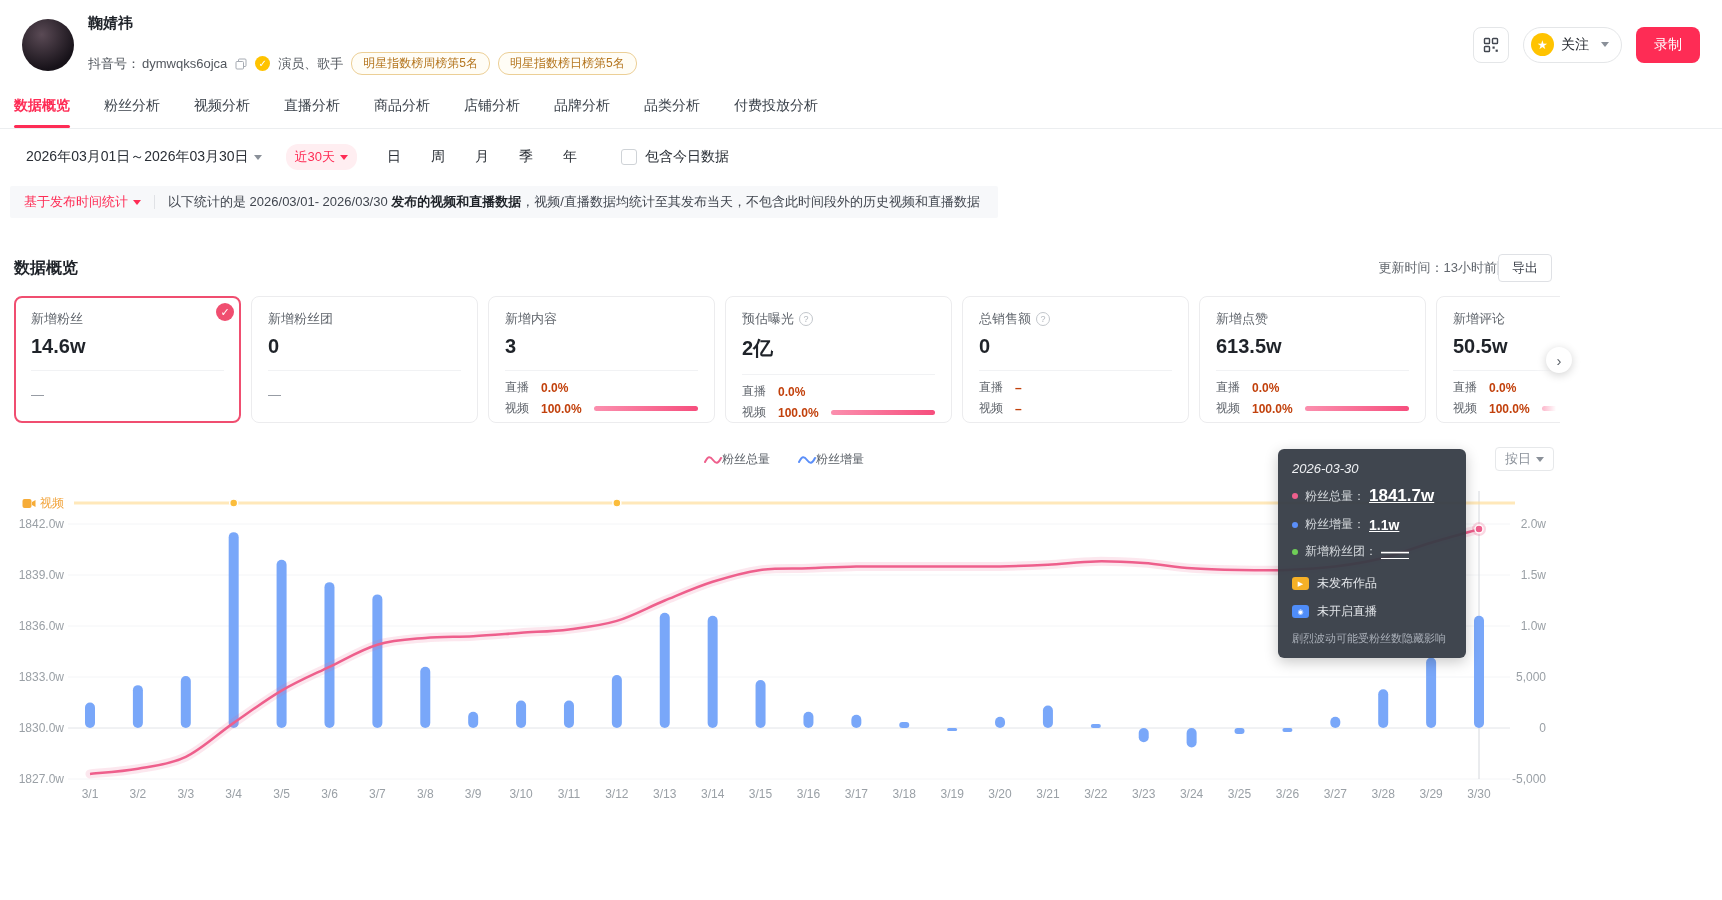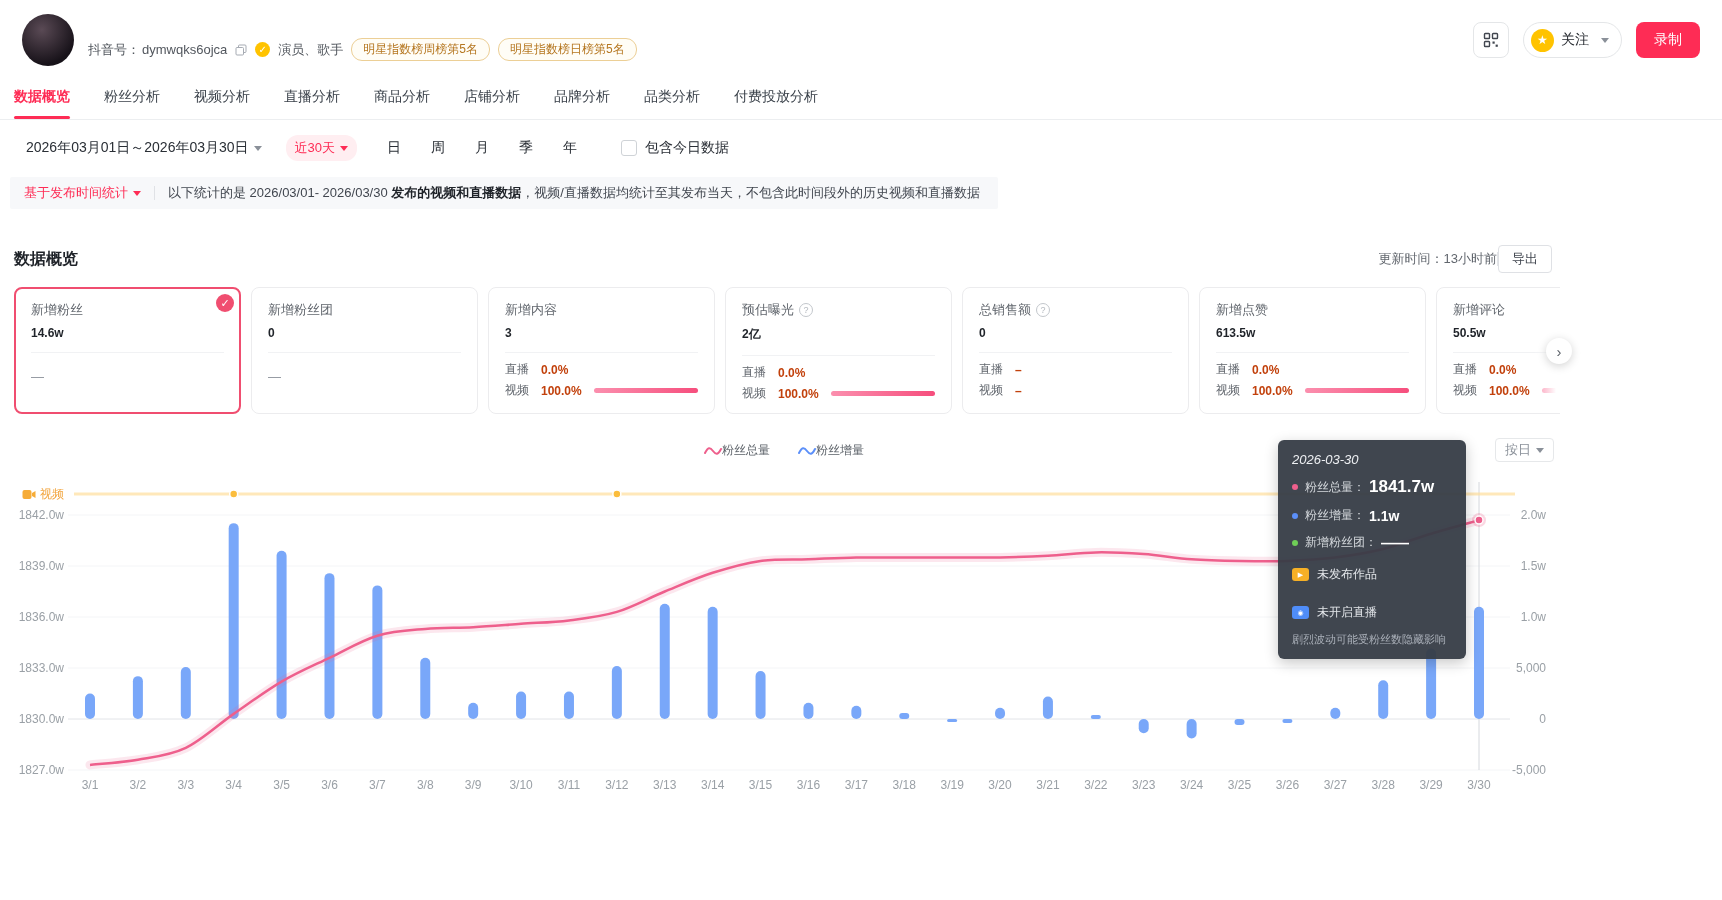--- a/index.html
+++ b/index.html
@@ -49,21 +49,21 @@
 .v-sep{width:1px;height:14px;background:#e3e5e8;}
 .export-btn{border:1px solid #dfe1e5;border-radius:4px;padding:4px 13px;font-size:13px;color:#41464f;background:#fff;cursor:pointer;}
 
 .cards-wrap{position:relative;margin:14px 0 0 14px;width:1546px;}
 .cards-track{display:flex;gap:10px;overflow:hidden;width:1546px;position:relative;}
 .card{width:227px;flex:0 0 227px;border:1px solid #ececee;border-radius:8px;padding:13px 16px 10px;position:relative;background:#fff;cursor:pointer;height:127px;}
 .card.selected{border:2px solid #f04e70;padding:12px 15px 9px;}
 .card-check{position:absolute;top:5px;right:5px;width:18px;height:18px;border-radius:50%;background:#f04e70;color:#fff;font-size:11px;display:flex;align-items:center;justify-content:center;}
 .card-title-row{font-size:13px;color:#61666d;display:flex;align-items:center;gap:5px;}
 .help-icon{width:14px;height:14px;border-radius:50%;border:1px solid #c3c7cc;color:#b4b9bf;font-size:9px;display:inline-flex;align-items:center;justify-content:center;}
-.card-value{font-size:12px;font-weight:700;margin-top:7px;}
+.card-value{font-size:20px;font-weight:700;margin-top:7px;}
 .card-divider{border-top:1px solid #f1f2f4;margin-top:12px;}
 .card-bottom{margin-top:8px;font-size:12px;}
 .kv{display:flex;align-items:center;margin-top:4px;}
 .kv .k{color:#61666d;width:36px;}
 .kv .v{font-weight:700;color:#c2410c;}
 .kv .bar{flex:1;height:5px;border-radius:3px;background:linear-gradient(90deg,#fb8fae,#f64e7d);margin-left:12px;}
 .dash{color:#8a9099;font-size:13px;margin-top:16px;display:block;}
 .cards-fade{position:absolute;top:1px;bottom:1px;right:0;width:26px;background:linear-gradient(90deg,rgba(255,255,255,0),#fff 85%);}
 .next-arrow{position:absolute;right:-12px;top:51px;width:26px;height:26px;border-radius:50%;background:#fff;box-shadow:0 2px 10px rgba(0,0,0,0.18);display:flex;align-items:center;justify-content:center;color:#585e66;font-size:15px;cursor:pointer;z-index:4;}
 
@@ -72,32 +72,33 @@
 .legend-item{display:flex;align-items:center;font-size:12px;color:#595f66;cursor:pointer;}
 .granularity{position:absolute;right:4px;top:8px;display:flex;align-items:center;border:1px solid #e6e8ea;border-radius:4px;padding:2px 9px;font-size:13px;color:#8a9099;cursor:pointer;background:#fff;}
 .video-tag{position:absolute;left:12px;top:56px;display:flex;align-items:center;gap:4px;font-size:12px;color:#f2a43c;z-index:2;}
 #chart-svg{position:absolute;left:0;top:34px;}
 #chart-svg .ax{font-size:12px;fill:#9aa0a6;font-family:"Liberation Sans","DejaVu Sans",sans-serif;}
 
 .chart-tooltip{position:absolute;left:1268px;top:10px;width:188px;background:rgba(54,60,70,0.95);border-radius:6px;padding:12px 14px;color:#fff;z-index:5;box-shadow:0 4px 14px rgba(0,0,0,0.22);}
 .tt-date{font-size:13px;color:#eef0f3;font-style:italic;}
 .tt-row{display:flex;align-items:center;margin-top:10px;font-size:12px;color:#d6dade;}
 .tt-dot{width:6px;height:6px;border-radius:50%;margin-right:7px;flex-shrink:0;}
-.tt-val{color:#fff;font-weight:700;font-size:14px;margin-left:4px;}
+.tt-val{color:#fff;font-weight:700;font-size:14px;margin-left:4px;text-decoration:underline;}
 .tt-row.big .tt-val{font-size:17px;}
-.tt-flag{display:flex;align-items:center;gap:8px;margin-top:21px;font-size:12px;color:#e3e6ea;}
+.tt-flag{display:flex;align-items:center;gap:8px;margin-top:11px;font-size:12px;color:#e3e6ea;}
 .flag-ic{width:17px;height:13px;border-radius:3px;display:flex;align-items:center;justify-content:center;font-size:7px;color:#fff;flex-shrink:0;}
 .tt-note{margin-top:11px;font-size:11px;color:#aab0b9;}
 </style>
 </head>
 <body>
 
 <div class="header">
   <div class="avatar"></div>
   <div class="header-info">
+    <div class="name">鞠婧祎</div>
     <div class="sub-row">
       <span>抖音号：</span>
         <span style="margin-left:-6px;">dymwqks6ojca</span>
       <svg width="12" height="12" viewBox="0 0 12 12">
           <rect x="1" y="3.5" width="7.5" height="7.5" rx="1" fill="none" stroke="#a6abb3"></rect>
           <path d="M3.5 3.5V2a1 1 0 0 1 1-1H10a1 1 0 0 1 1 1v5.5a1 1 0 0 1-1 1H8.5" fill="none" stroke="#a6abb3"></path>
         </svg>
       <span class="verified">✓</span>
       <span>演员、歌手</span>
       <span class="rank-badge">明星指数榜周榜第5名</span>

